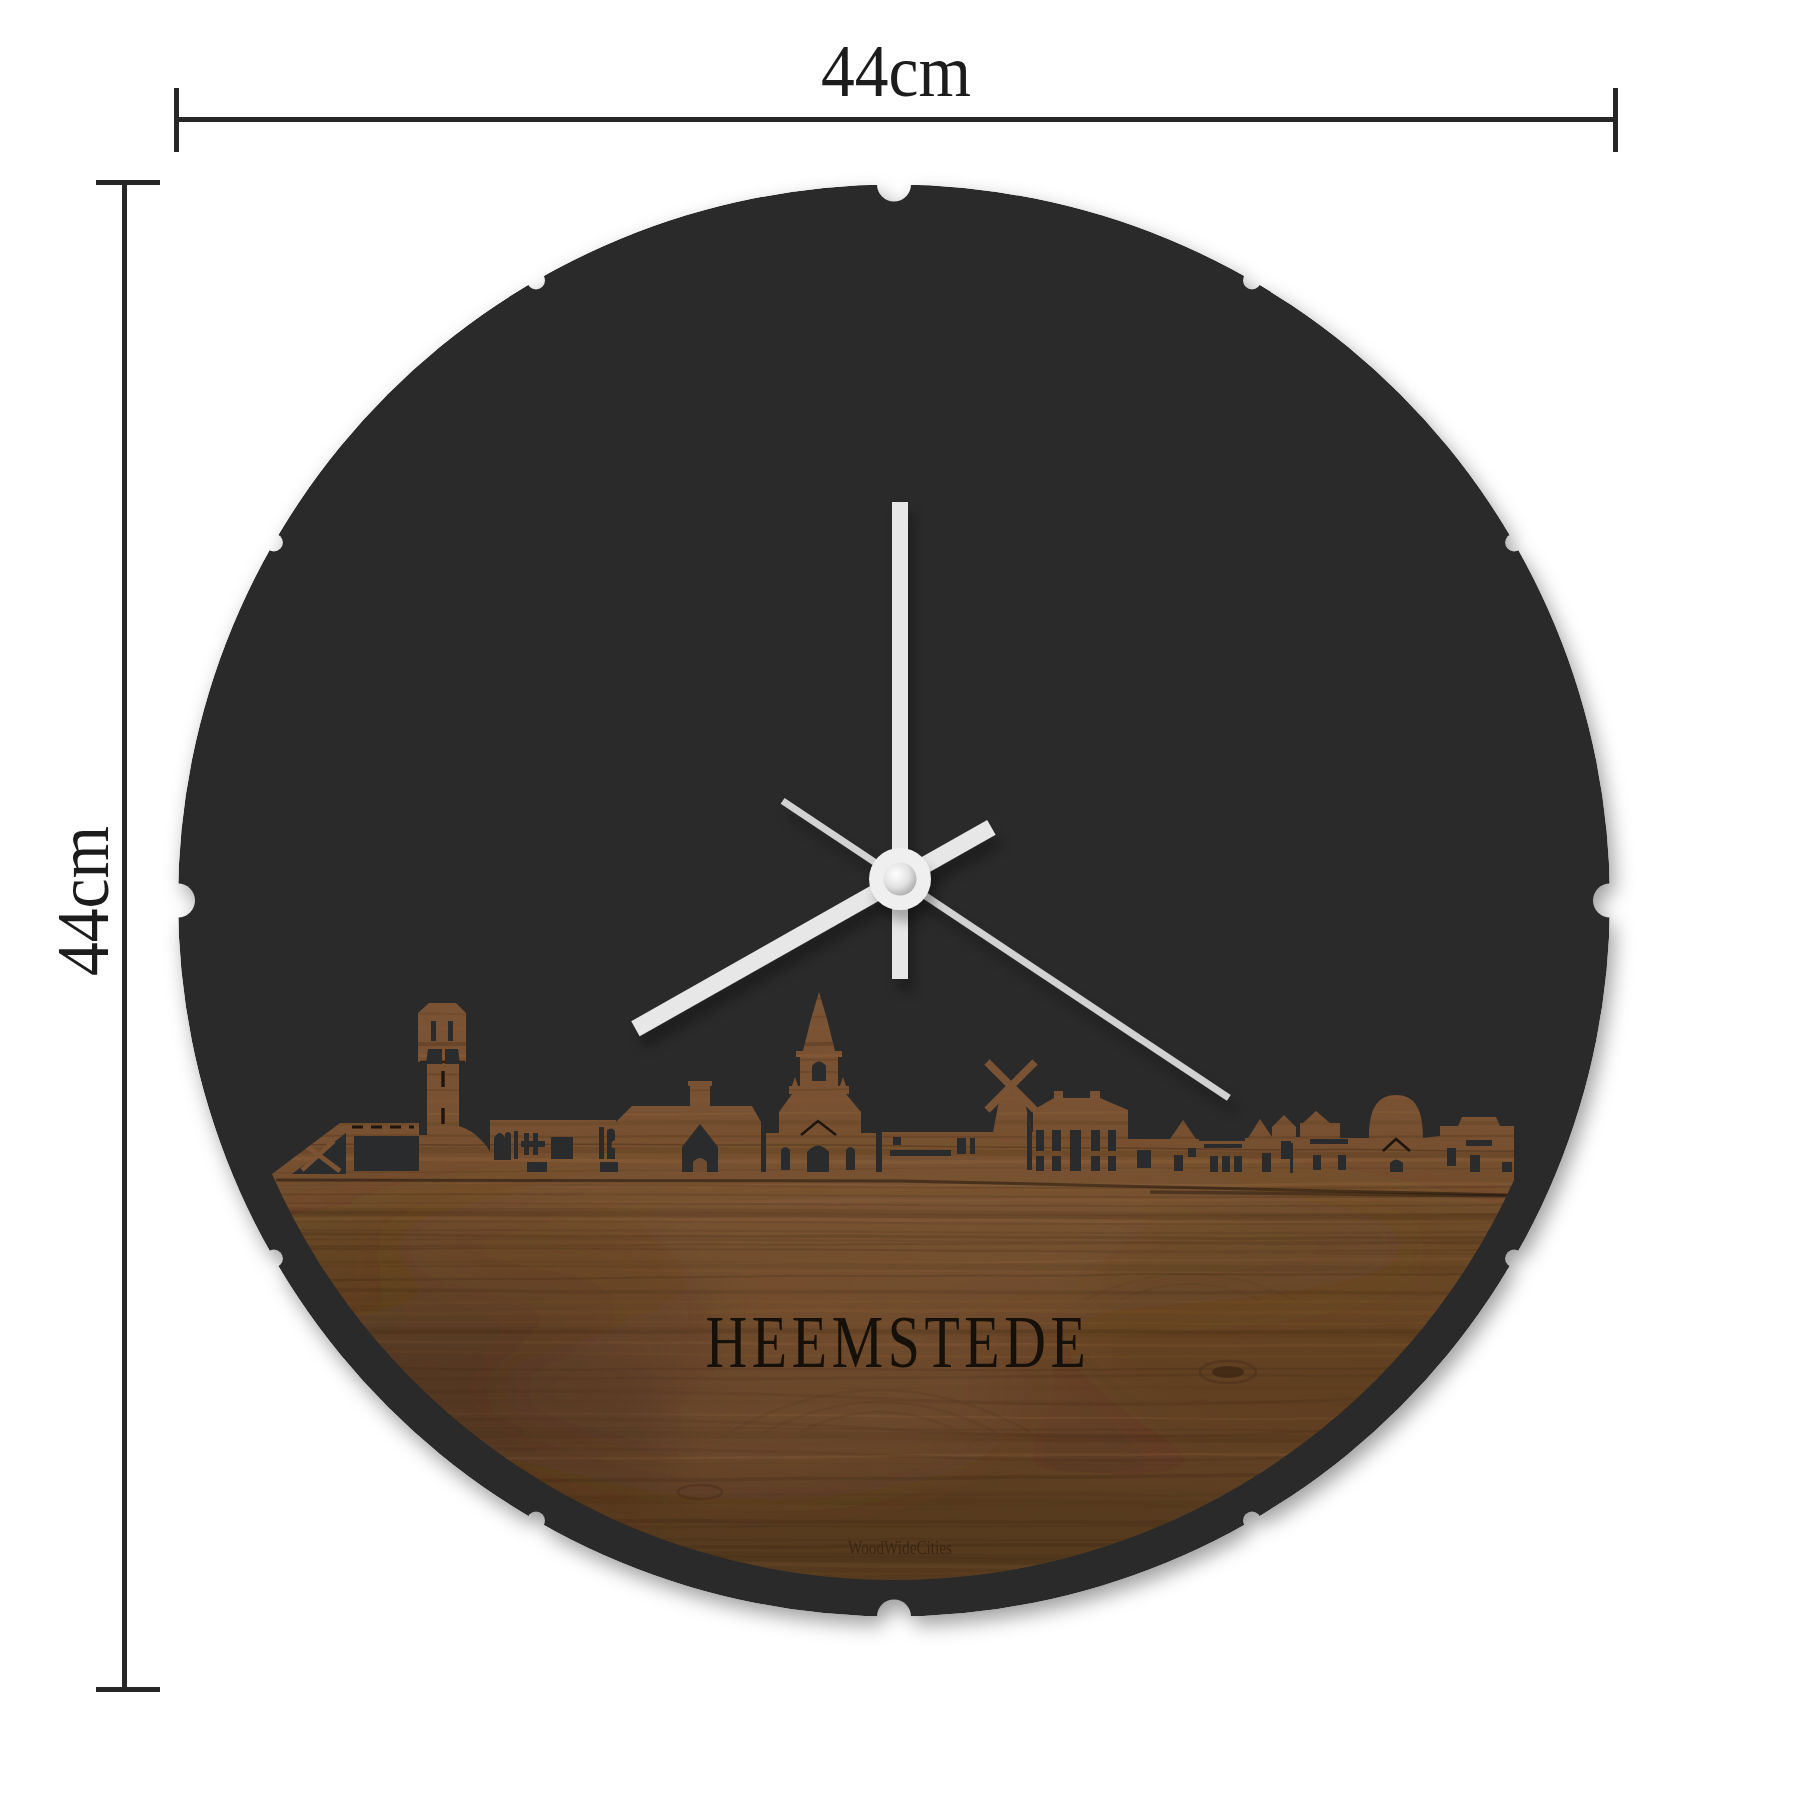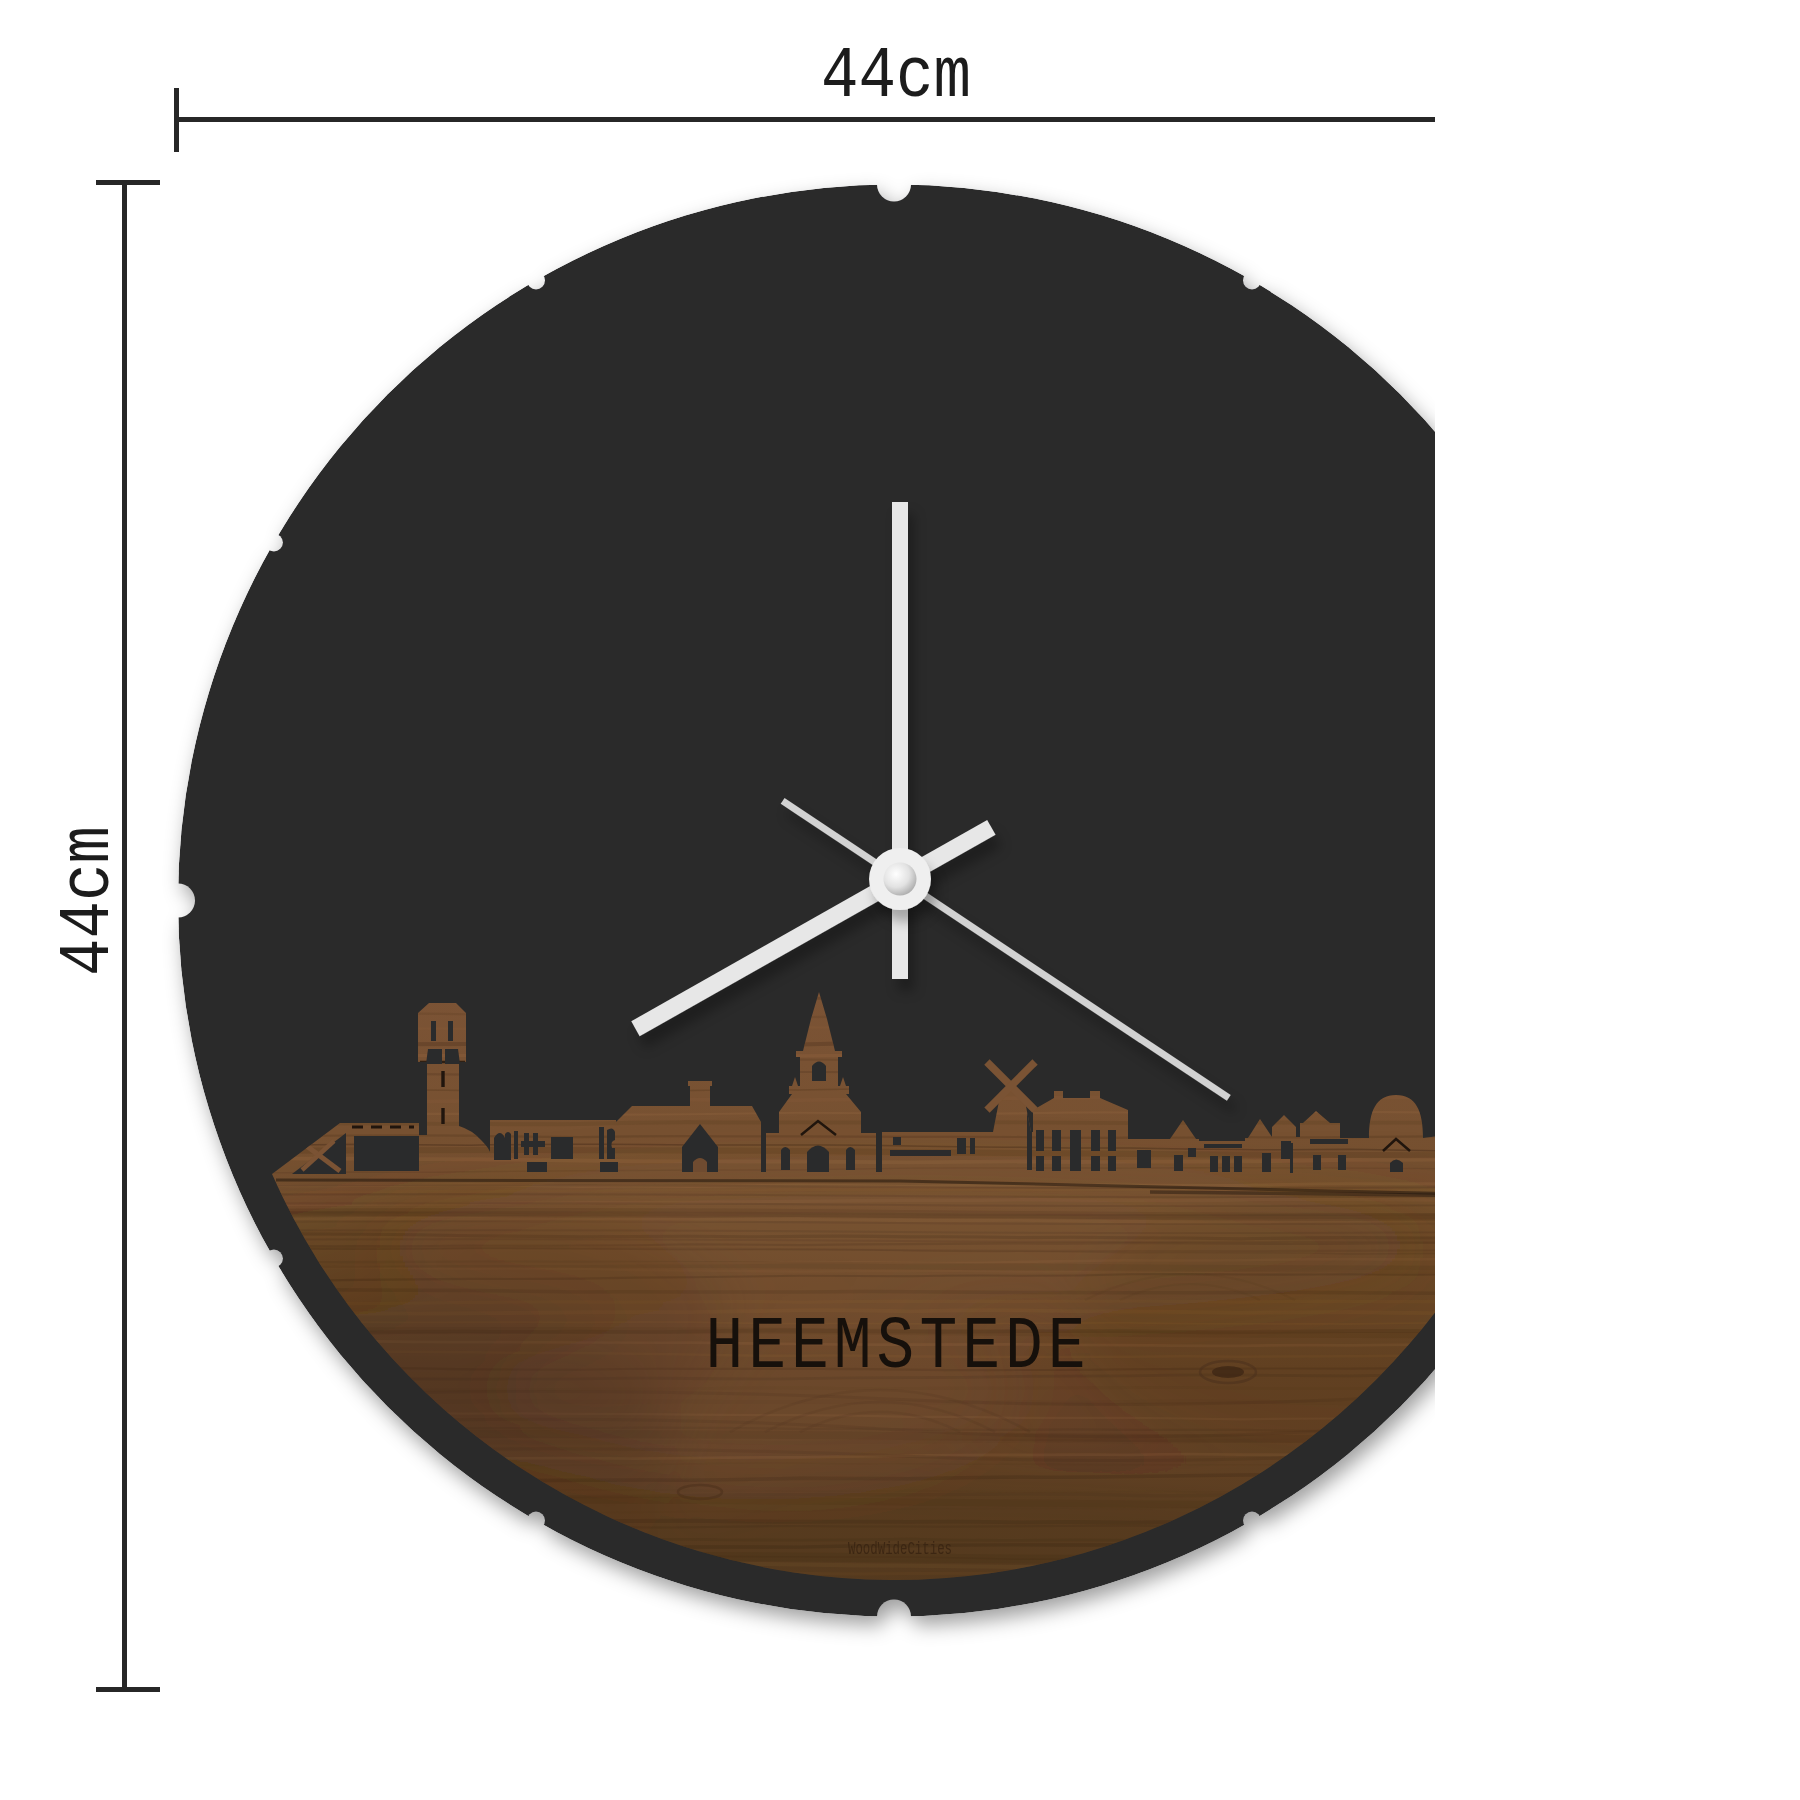--- a/index.html
+++ b/index.html
@@ -1,14 +1,14 @@
 <!DOCTYPE html>
 <html><head><meta charset="utf-8"><title>Skyline klok</title><style>
 html,body{margin:0;padding:0;background:#fff;}
-.page{position:relative;width:1435px;height:1800px;overflow:hidden;font-family:Liberation Mono, monospace;}
+.page{position:relative;width:1800px;height:1800px;overflow:hidden;font-family:Liberation Serif, serif;}
 </style></head><body>
 <div class="page">
 <svg width="1800" height="1800" viewBox="0 0 1800 1800">
 <defs>
 <radialGradient id="face" cx="0.5" cy="0.45" r="0.75">
 <stop offset="0" stop-color="#2d2e2f"></stop>
           <stop offset="0.55" stop-color="#2a2b2c"></stop>
           <stop offset="1" stop-color="#242526"></stop>
 </radialGradient>
 <linearGradient id="wood" x1="0" y1="990" x2="0" y2="1600" gradientUnits="userSpaceOnUse">

